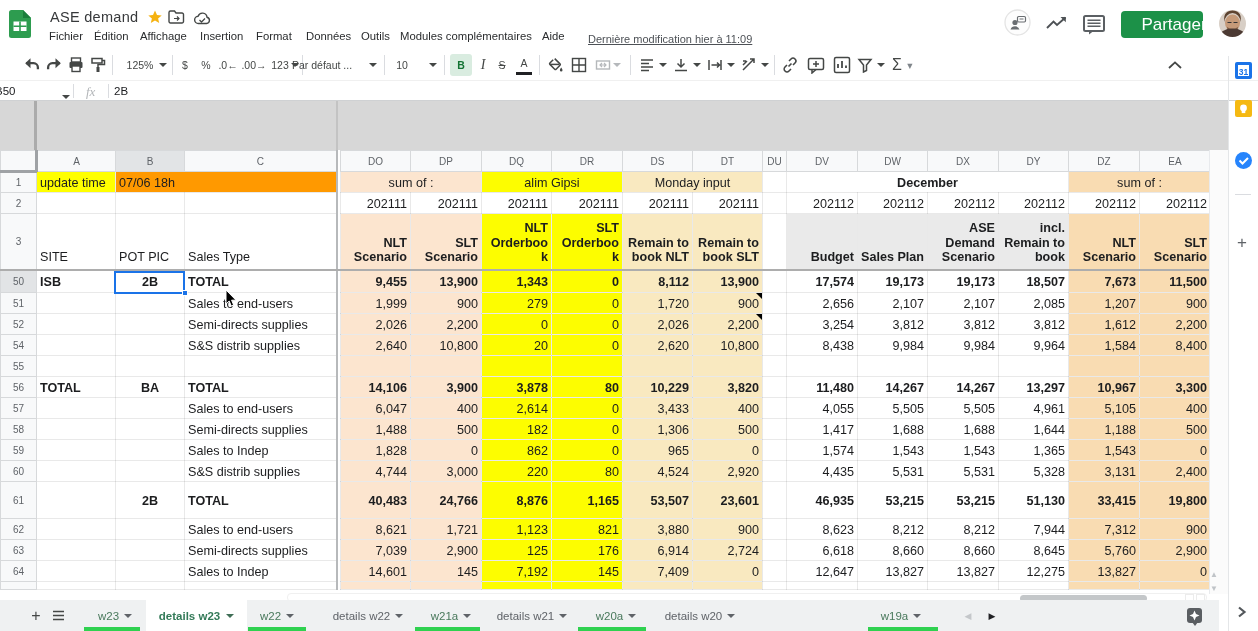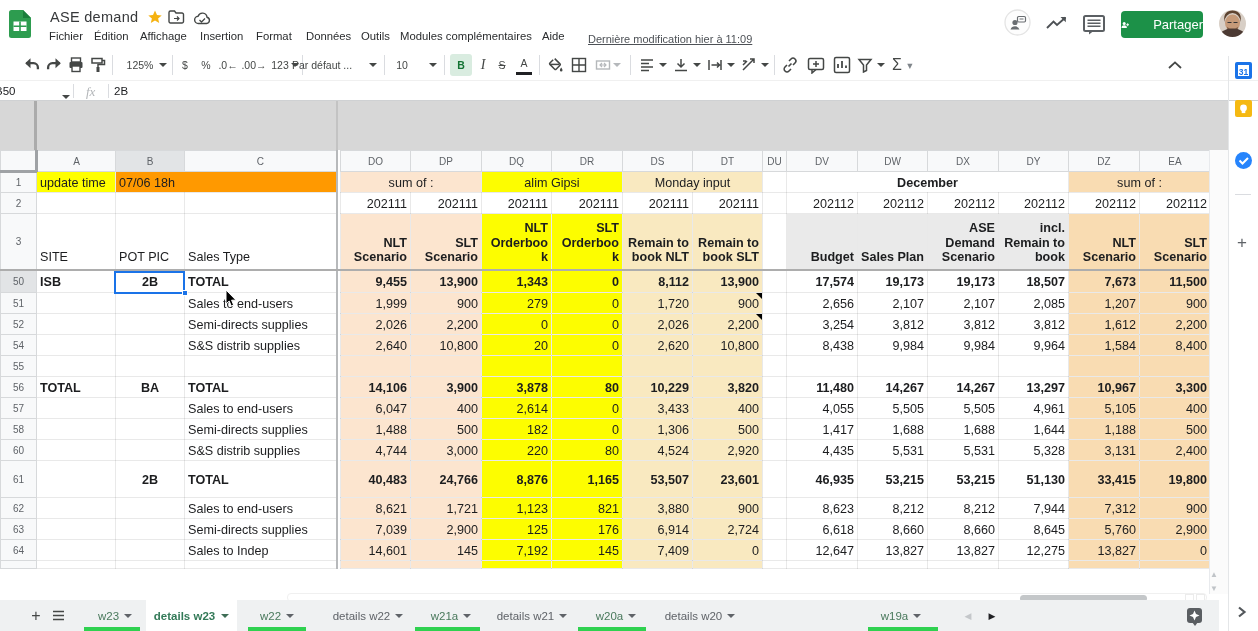--- a/index.html
+++ b/index.html
@@ -52,21 +52,21 @@
 #selbox{position:absolute;left:114px;top:271px;width:71px;height:23px;border:2px solid #1a73e8}
 #selhandle{position:absolute;left:182px;top:290px;width:6px;height:6px;background:#1a73e8;border:1px solid #fff}
 
 #hscroll{position:absolute;left:1020px;top:595px;width:127px;height:7px;background:#c4c7c9;border-radius:4px}
 #vsb{position:absolute;left:1209px;top:150px;width:19px;height:444px;background:#fbfbfb;border-left:1px solid #e8eaed}
 
 #tabbar{position:absolute;left:0;top:600px;width:1219px;height:31px;background:#eff1f2;font-size:11.5px;color:#5f6368}
 .tab{position:absolute;top:0;height:31px;display:flex;align-items:center;justify-content:center;gap:5px;font-weight:500}
 .tgreen{color:#49795c}
 .bar{position:absolute;top:27px;height:4px;background:#2fd150}
-#activetab{position:absolute;left:146px;top:0;width:91px;height:31px;background:#fff;display:flex;align-items:center;justify-content:center;gap:6px;color:#337a58;font-weight:600}
+#activetab{position:absolute;left:146px;top:0;width:101px;height:31px;background:#fff;display:flex;align-items:center;justify-content:center;gap:6px;color:#337a58;font-weight:600}
 
 #sidebar{position:absolute;left:1228px;top:0;width:44px;height:631px}
 #sidebar .bl{position:absolute;left:0;top:56px;width:1px;height:575px;background:#e4e6e8}
 .sbi{position:absolute;left:7px}
 #cursor{position:absolute;left:225px;top:289px;width:12px;height:19px}
 </style></head>
 <body>
 <div id="app">
 
 <div class="abs" style="left:9px;top:10px"><svg width="22" height="28" viewBox="0 0 22 28" style="">
@@ -109,21 +109,21 @@
       </svg></div>
 <div class="abs" style="left:1046px;top:16px"><svg width="24" height="14" viewBox="0 0 24 14" style="">
         <path d="M1 12 7.5 5.5l3.5 3.5 8.5-7.5" stroke="#4d5155" stroke-width="1.9" fill="none"></path>
         <path d="M14.5 1h5.3v5.3z" fill="#4d5155"></path>
       </svg></div>
 <div class="abs" style="left:1083px;top:15px"><svg width="22" height="20" viewBox="0 0 22 20" style="">
         <rect x="1" y="1" width="20" height="15" rx="1.5" fill="none" stroke="#5b5f63" stroke-width="2"></rect>
         <path d="M6 16v3.6l4.5-3.6z" fill="#5b5f63"></path>
         <path d="M4.5 5.2h13M4.5 8.2h13M4.5 11.2h13" stroke="#5b5f63" stroke-width="1.6"></path>
       </svg></div>
-<div class="abs" style="left:1121px;top:11px;width:82px;height:27px;background:#1c9148;border-radius:4px;display:flex;align-items:center;justify-content:center;gap:24px;color:#fff;font-size:13px;font-weight:500">
+<div class="abs" style="left:1121px;top:11px;width:82px;height:27px;background:#1c9148;border-radius:4px;display:flex;align-items:center;justify-content:center;gap:24px;color:#fff;font-size:17px;font-weight:500">
       <svg width="14" height="14" viewBox="0 0 14 14" style="">
         <circle cx="5.5" cy="4.5" r="2.6" fill="#fff"></circle>
         <path d="M.8 12.2a4.7 4.7 0 0 1 9.4 0z" fill="#fff"></path>
         <path d="M11.5 4v5M9 6.5h5" stroke="#fff" stroke-width="1.6"></path>
       </svg>
       <span>Partager</span>
     </div>
 <div class="abs" style="left:1219px;top:10px;width:27px;height:27px;border-radius:50%;overflow:hidden"><svg width="27" height="27" viewBox="0 0 27 27" style="">
         <rect width="27" height="27" fill="#d8cfc6"></rect>
         <ellipse cx="13.5" cy="13" rx="7.5" ry="8.5" fill="#c59a79"></ellipse>
@@ -555,20 +555,41 @@
           <td class="c"></td>
           <td class="c num white">1,417</td>
           <td class="c num white">1,688</td>
           <td class="c num white">1,688</td>
           <td class="c num white">1,644</td>
           <td class="c num orng">1,188</td>
           <td class="c num orng">500</td>
           <td class="c"></td>
         </tr>
         <tr style="height:21px">
+          <td class="rn">59</td>
+          <td class="c lft"></td>
+          <td class="c ctr"></td>
+          <td class="c lft">Sales to Indep</td>
+          <td class="divc"></td>
+          <td class="c num peach">1,828</td>
+          <td class="c num peach">0</td>
+          <td class="c num yell">862</td>
+          <td class="c num yell">0</td>
+          <td class="c num cream">965</td>
+          <td class="c num cream">0</td>
+          <td class="c"></td>
+          <td class="c num white">1,574</td>
+          <td class="c num white">1,543</td>
+          <td class="c num white">1,543</td>
+          <td class="c num white">1,365</td>
+          <td class="c num orng">1,543</td>
+          <td class="c num orng">0</td>
+          <td class="c"></td>
+        </tr>
+        <tr style="height:21px">
           <td class="rn">60</td>
           <td class="c lft"></td>
           <td class="c ctr"></td>
           <td class="c lft">S&amp;S distrib supplies</td>
           <td class="divc"></td>
           <td class="c num peach">4,744</td>
           <td class="c num peach">3,000</td>
           <td class="c num yell">220</td>
           <td class="c num yell">80</td>
           <td class="c num cream">4,524</td>

